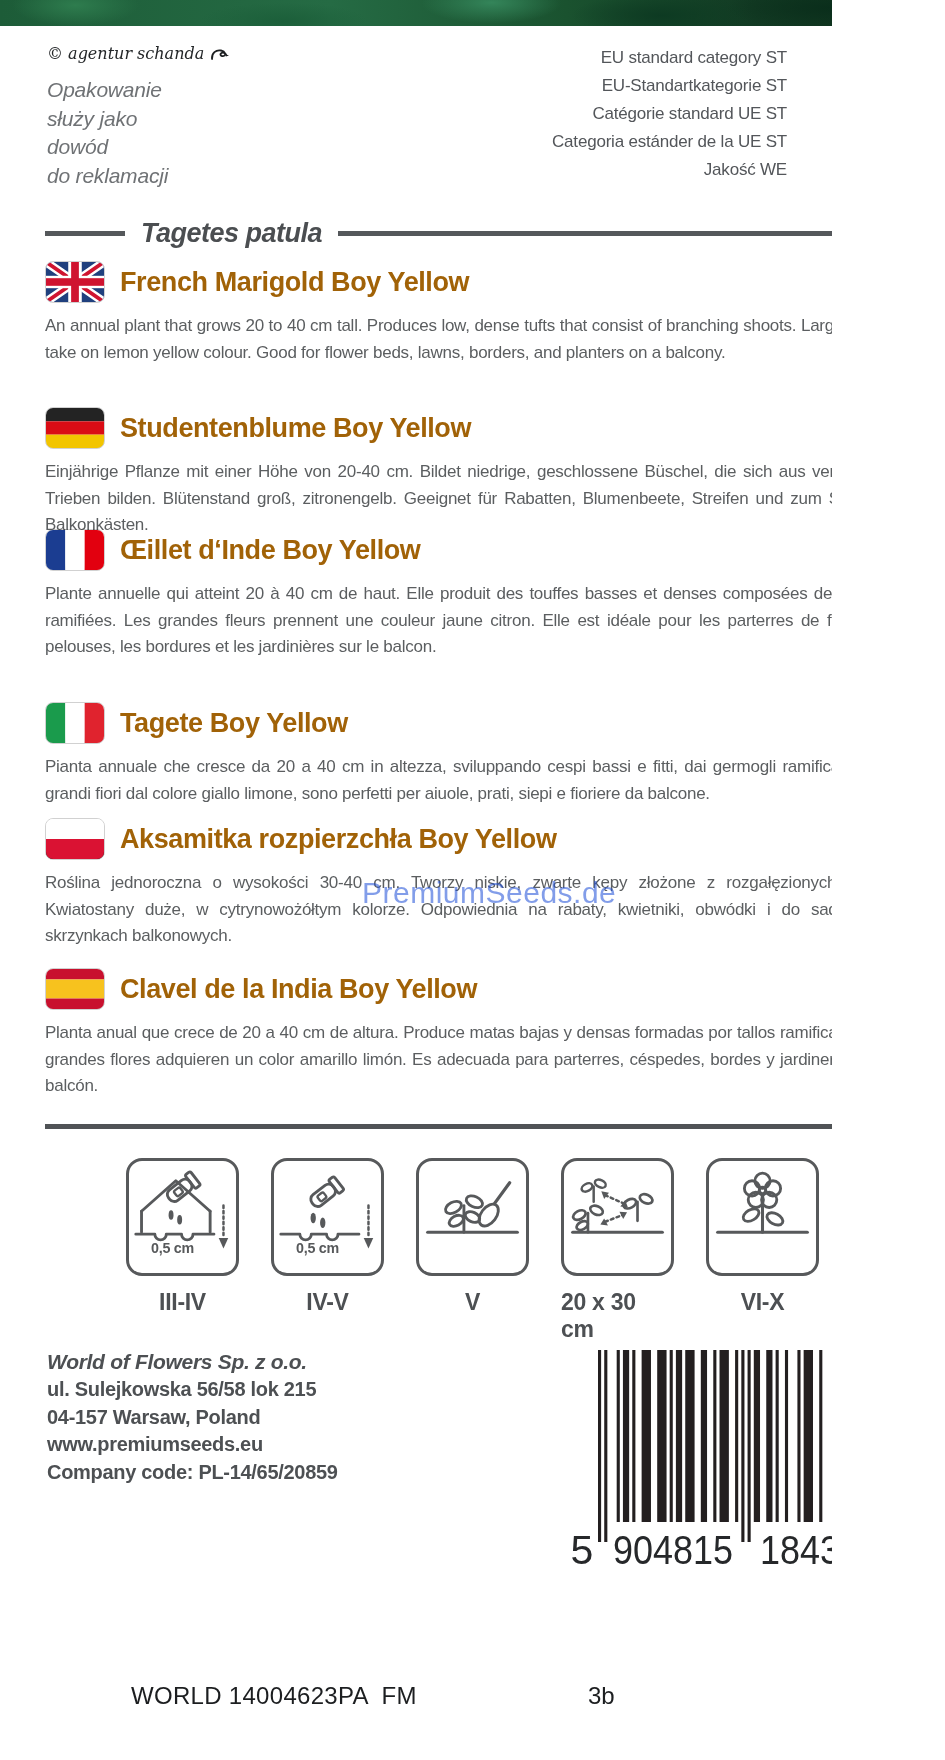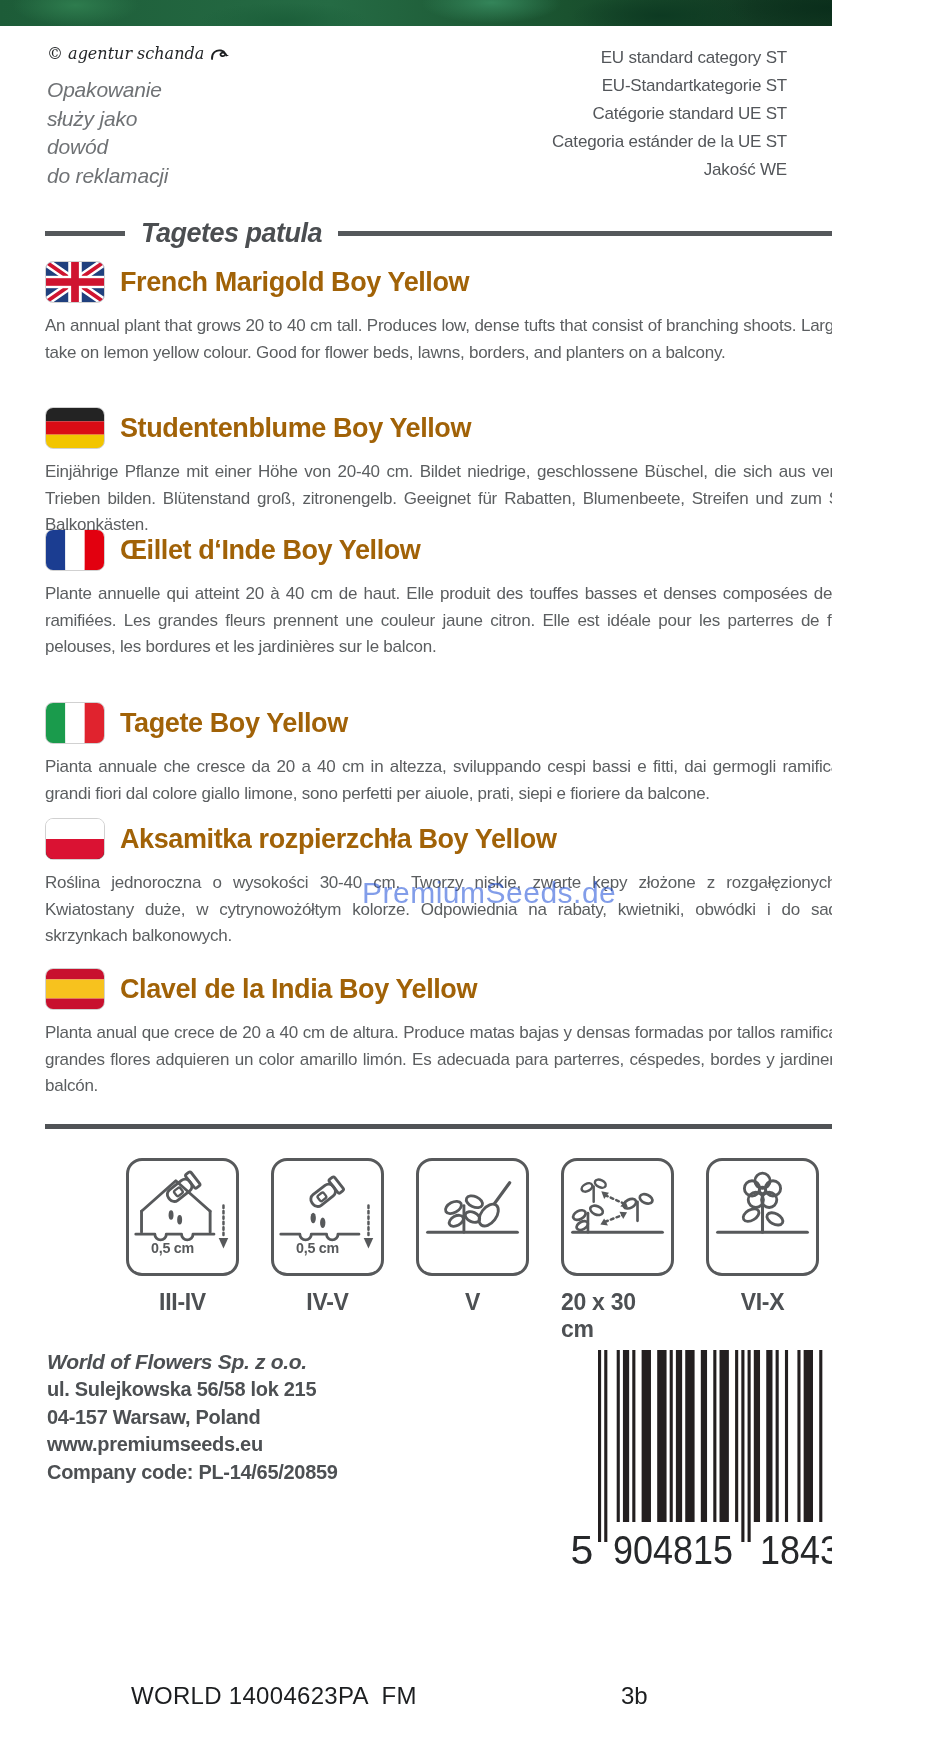--- a/index.html
+++ b/index.html
@@ -74,21 +74,21 @@
 
   
   .barcode{position:absolute;left:568px;top:1350px;width:332px;height:222px;}
   .barcode svg{display:block;width:100%;height:100%;}
   .barcode-digit{font-family:"Liberation Sans",sans-serif;font-size:41px;fill:#26282a;}
 
   
   .footer-line{position:absolute;top:1682px;left:0;width:945px;height:30px;
     font-size:24px;color:#1c1e20;}
   .print-code{position:absolute;left:131px;top:0;white-space:pre;letter-spacing:0.3px;}
-  .batch-code{position:absolute;left:588px;top:0;margin-left:33px;}
+  .batch-code{position:absolute;left:588px;top:0;}
 </style>
 </head>
 <body>
 
 <div class="page">
 
   <div class="photo-strip"></div>
 
   <div class="credit">
     <span>© agentur schanda</span>

